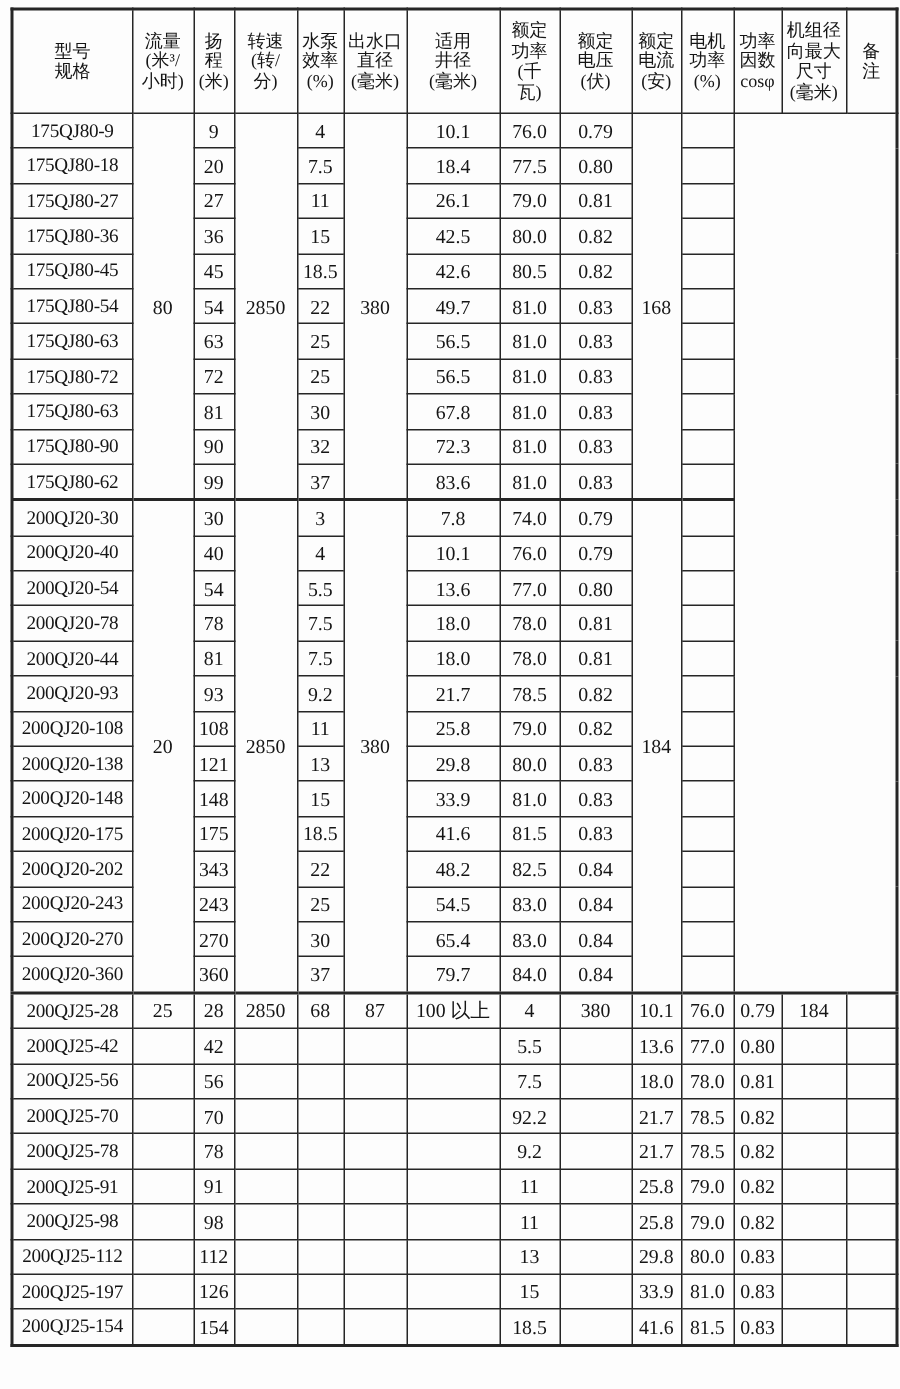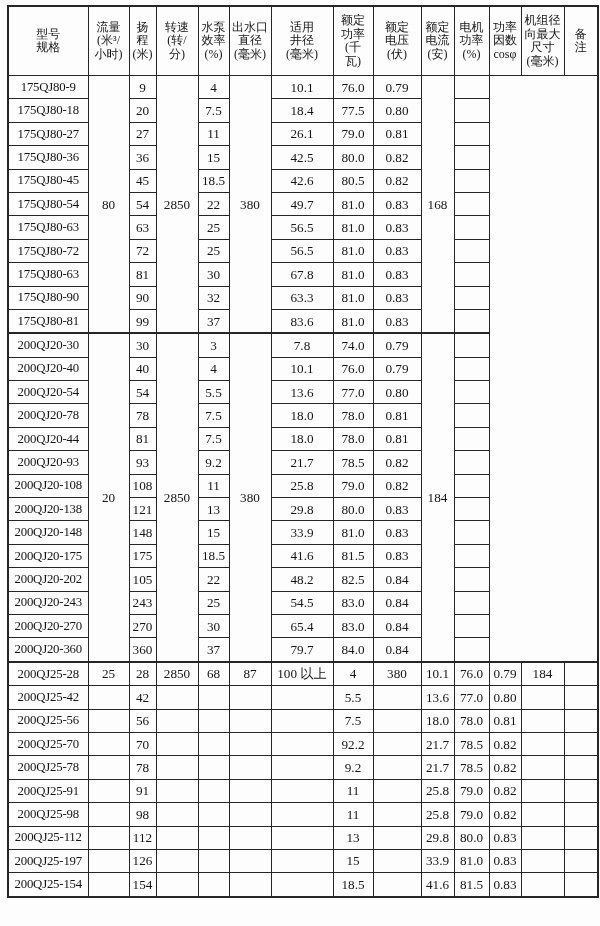--- a/index.html
+++ b/index.html
@@ -176,27 +176,27 @@
           <td class="cell-power">30</td>
           <td class="cell-current">67.8</td>
           <td class="cell-motor_eff">81.0</td>
           <td class="cell-cos_phi">0.83</td>
           <td class="cell-note"></td>
         </tr>
         <tr>
           <td class="cell-model">175QJ80-90</td>
           <td class="cell-head">90</td>
           <td class="cell-power">32</td>
-          <td class="cell-current">63.3</td>
-          <td class="cell-motor_eff">81.0</td>
-          <td class="cell-cos_phi">0.83</td>
-          <td class="cell-note"></td>
-        </tr>
-        <tr>
-          <td class="cell-model">175QJ80-81</td>
+          <td class="cell-current">72.3</td>
+          <td class="cell-motor_eff">81.0</td>
+          <td class="cell-cos_phi">0.83</td>
+          <td class="cell-note"></td>
+        </tr>
+        <tr>
+          <td class="cell-model">175QJ80-62</td>
           <td class="cell-head">99</td>
           <td class="cell-power">37</td>
           <td class="cell-current">83.6</td>
           <td class="cell-motor_eff">81.0</td>
           <td class="cell-cos_phi">0.83</td>
           <td class="cell-note"></td>
         </tr>
         <tr class="group-start">
           <td class="cell-model">200QJ20-30</td>
           <td class="cell-flow" rowspan="14">20</td>
@@ -286,21 +286,21 @@
           <td class="cell-model">200QJ20-175</td>
           <td class="cell-head">175</td>
           <td class="cell-power">18.5</td>
           <td class="cell-current">41.6</td>
           <td class="cell-motor_eff">81.5</td>
           <td class="cell-cos_phi">0.83</td>
           <td class="cell-note"></td>
         </tr>
         <tr>
           <td class="cell-model">200QJ20-202</td>
-          <td class="cell-head">105</td>
+          <td class="cell-head">343</td>
           <td class="cell-power">22</td>
           <td class="cell-current">48.2</td>
           <td class="cell-motor_eff">82.5</td>
           <td class="cell-cos_phi">0.84</td>
           <td class="cell-note"></td>
         </tr>
         <tr>
           <td class="cell-model">200QJ20-243</td>
           <td class="cell-head">243</td>
           <td class="cell-power">25</td>

